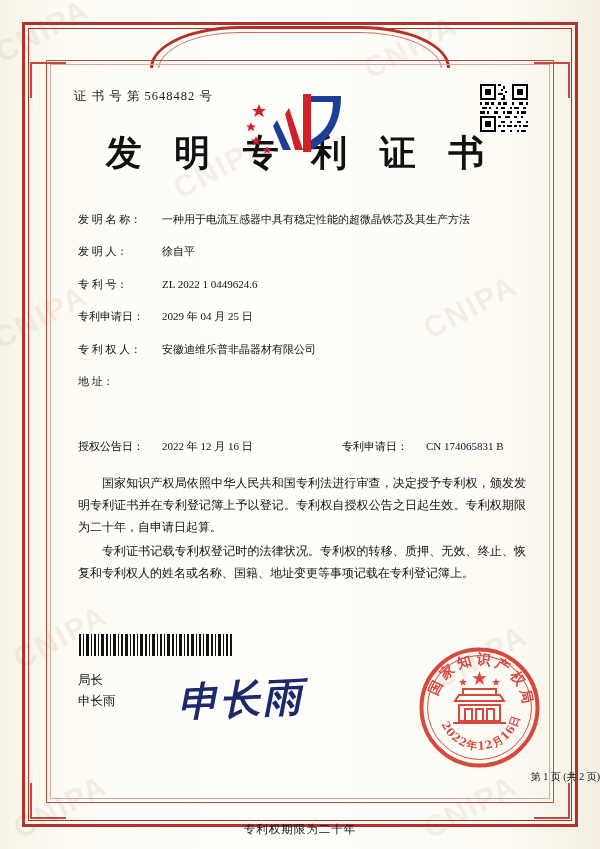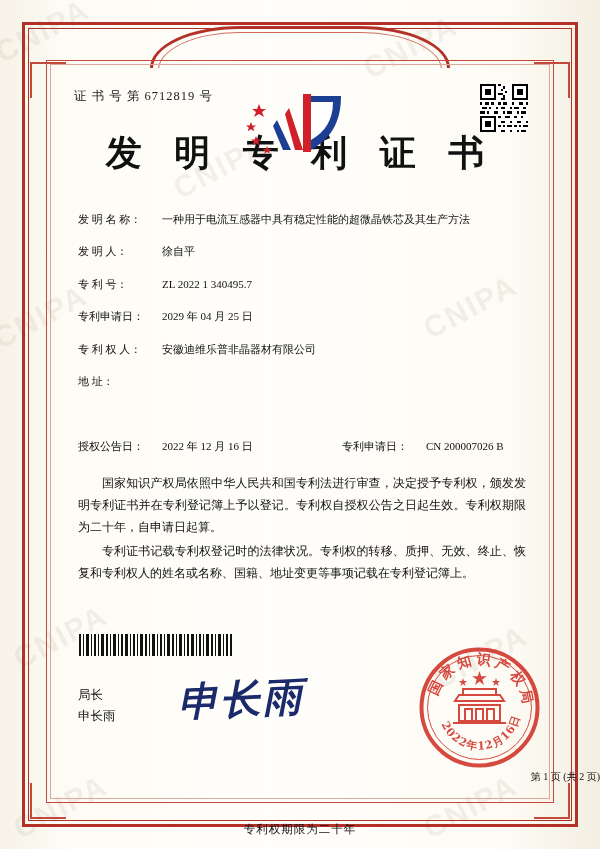--- a/index.html
+++ b/index.html
@@ -133,21 +133,21 @@
   }
   .para p{margin:0 0 2px 0;text-indent:24px;}
 
   
   .barcode{
     position:absolute;left:78px;top:634px;width:155px;height:22px;
   }
   .barcode svg{display:block;}
 
   .sig-block{
-    position:absolute;left:78px;top:685px;font-size:12.5px;color:#111;
+    position:absolute;left:78px;top:670px;font-size:12.5px;color:#111;
     line-height:1.7;
   }
   .signature{
     position:absolute;left:178px;top:672px;
     font-size:40px;color:#1b2a6b;
     font-family:"DejaVu Serif", serif;
     font-style:italic;font-weight:bold;
     letter-spacing:2px;
     transform:rotate(-3deg);
   }
@@ -185,21 +185,21 @@
   <div class="arch"></div>
   <div class="frame-inner"></div>
   <div class="frame-inner2"></div>
   <div class="corner c-tl"></div>
   <div class="corner c-tr"></div>
   <div class="corner c-bl"></div>
   <div class="corner c-br"></div>
 
   <div class="content">
 
-    <div class="cert-no">证 书 号 第 6712819 号</div>
+    <div class="cert-no">证 书 号 第 5648482 号</div>
 
     <div class="logo">
       <svg viewBox="0 0 110 72" width="110" height="72">
         <path d="M62 8 L96 8 C96 34 86 52 62 64 Z" fill="#1c3f94"></path>
         <path d="M66 14 L88 14 C88 32 80 44 66 52 Z" fill="#ffffff"></path>
         <path d="M58 6 L66 6 L66 64 L58 64 Z" fill="#d0202a"></path>
         <path d="M44 20 L58 62 L50 62 L40 26 Z" fill="#d0202a"></path>
         <path d="M32 32 L46 62 L38 62 L28 38 Z" fill="#1c3f94"></path>
         <g fill="#d0202a">
           <polygon points="14,16 16,21 21,21 17,24 19,29 14,26 9,29 11,24 7,21 12,21"></polygon>
@@ -289,42 +289,42 @@
         <div class="val">一种用于电流互感器中具有稳定性能的超微晶铁芯及其生产方法</div>
       </div>
 
       <div class="row">
         <div class="lbl">发 明 人：</div>
         <div class="val">徐自平</div>
       </div>
 
       <div class="row">
         <div class="lbl">专 利 号：</div>
-        <div class="val">ZL 2022 1 340495.7</div>
+        <div class="val">ZL 2022 1 0449624.6</div>
       </div>
 
       <div class="row">
         <div class="lbl">专利申请日：</div>
         <div class="val">2029 年 04 月 25 日</div>
       </div>
 
       <div class="row">
         <div class="lbl">专 利 权 人：</div>
         <div class="val">安徽迪维乐普非晶器材有限公司</div>
       </div>
 
       <div class="row">
         <div class="lbl">地 址：</div>
       </div>
 
       <div class="row two">
         <div class="lbl">授权公告日：</div>
         <div class="val">2022 年 12 月 16 日</div>
         <div class="lbl2">专利申请日：</div>
-        <div class="val2">CN 200007026 B</div>
+        <div class="val2">CN 174065831 B</div>
       </div>
 
     </div>
 
     <div class="para">
       <p>国家知识产权局依照中华人民共和国专利法进行审查，决定授予专利权，颁发发明专利证书并在专利登记簿上予以登记。专利权自授权公告之日起生效。专利权期限为二十年，自申请日起算。</p>
       <p>专利证书记载专利权登记时的法律状况。专利权的转移、质押、无效、终止、恢复和专利权人的姓名或名称、国籍、地址变更等事项记载在专利登记簿上。</p>
     </div>
 
   </div>

